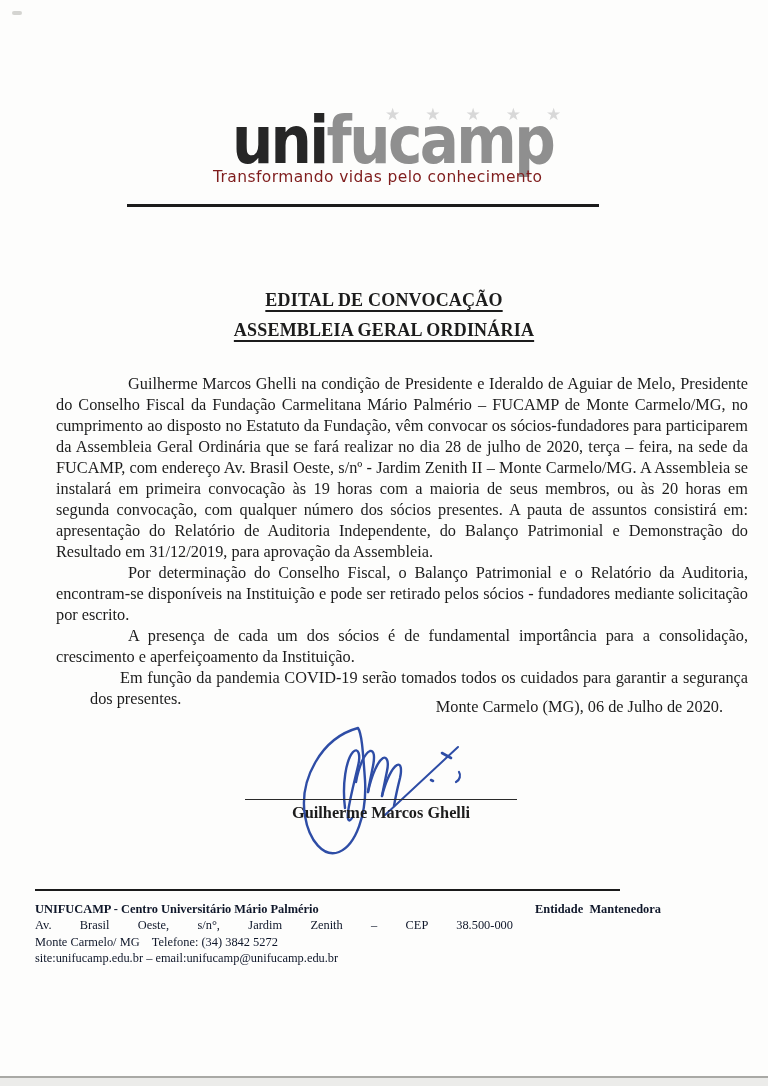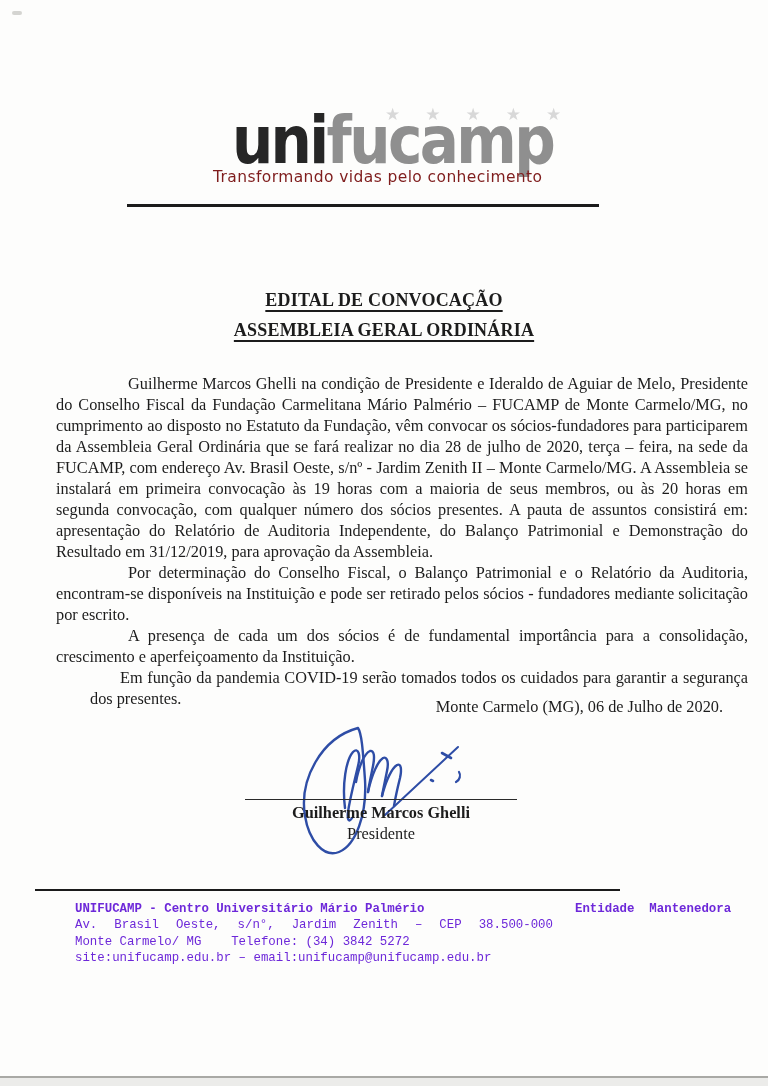--- a/index.html
+++ b/index.html
@@ -52,21 +52,21 @@
   .sig-line { position:absolute; top:799px; left:245px; width:272px; height:0;
     border-top:1.6px solid #2a2a2a; }
   .sig-name { position:absolute; top:802px; left:245px; width:272px; text-align:center;
     font-size:16.3px; line-height:21px;font-weight:bold; }
   .sig-role { position:absolute; top:823px; left:245px; width:272px; text-align:center;
     font-size:16.3px; line-height:21px; }
   .sig-ink { position:absolute; top:722px; left:255px; }
 
   
   .footer-rule { position:absolute; top:889px; left:35px; width:585px; height:2.4px; background:#1b1b1b; }
-  .footer { font-family:Liberation Mono, monospace; font-size:12.4px; line-height:16.3px; color:#6d28d9;margin-left:40px; }
+  .footer { font-family:Liberation Serif, serif; font-size:12.4px; line-height:16.3px; color:#0f172a; }
   .footer-left  { position:absolute; top:901px; left:35px;  width:478px; }
   .footer-right { position:absolute; top:901px; left:535px; width:191px; }
   .f-bold { font-weight:bold; }
   .justify-full { text-align:justify; text-align-last:justify; -moz-text-align-last:justify; }
   .justify-wrap { text-align:justify; }
   .prewrap { white-space:pre-wrap; }
 
   
   .scan-bottom-line { position:absolute; top:1076px; left:0; width:768px; height:1.6px; background:#a9a9a5; }
   .scan-bottom-band { position:absolute; top:1078px; left:0; width:768px; height:8px; background:#ececea; }
@@ -119,21 +119,20 @@
 
       <path d="M130,93 L203,25" stroke-width="2"></path>
 
       <path d="M187,31 L196,36" stroke-width="2.6"></path>
       <path d="M204,50 C206,53 205,58 201,60" stroke-width="2.2"></path>
       <path d="M176,58 L178,59" stroke-width="2.6"></path>
     </g>
   </svg>
   <div class="sig-line"></div>
   <div class="sig-name">Guilherme Marcos Ghelli</div>
-  <div class="sig-role">Presidente</div>
 
   <div class="footer-rule"></div>
   <div class="footer footer-left">
     <div class="f-bold">UNIFUCAMP - Centro Universitário Mário Palmério</div>
     <div class="justify-full">Av. Brasil Oeste, s/n°, Jardim Zenith – CEP 38.500-000</div>
     <div class="prewrap">Monte Carmelo/ MG    Telefone: (34) 3842 5272</div>
     <div>site:unifucamp.edu.br – email:unifucamp@unifucamp.edu.br</div>
   </div>
   <div class="footer footer-right">
     <div class="f-bold prewrap">Entidade  Mantenedora</div>

